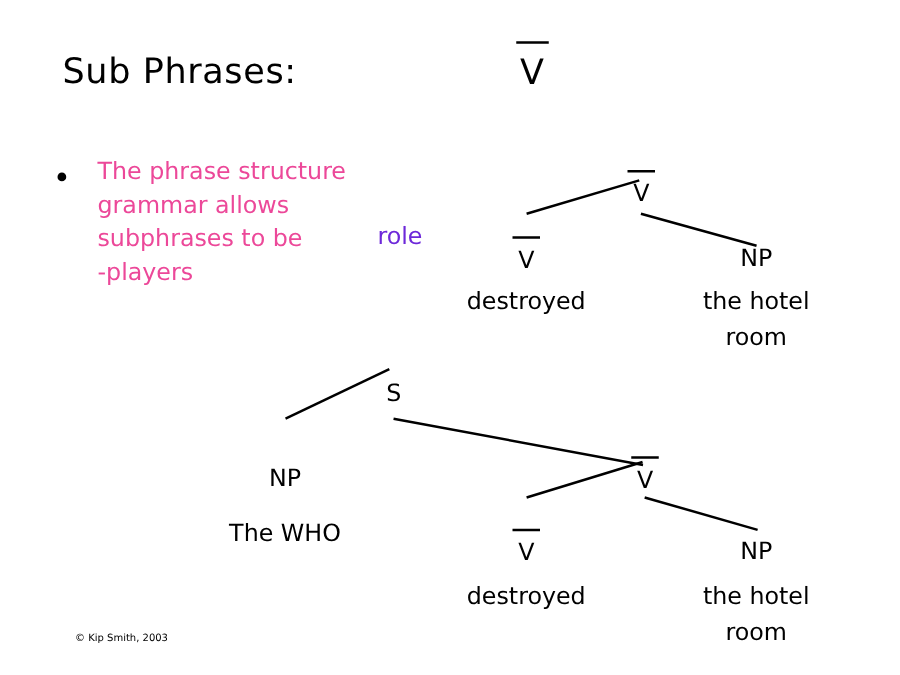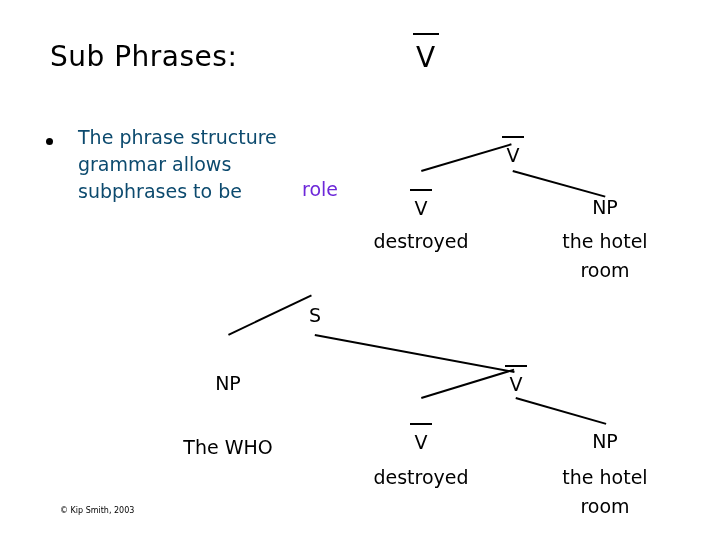--- a/index.html
+++ b/index.html
@@ -47,21 +47,21 @@
     height: 7px;
     background: #000;
     border-radius: 50%;
   }
   #bullet-text {
     left: 78px;
     top: 124px;
     width: 260px;
     font-size: 19px;
     line-height: 27px;
-    color: #0c4a6e;
+    color: #ec4899;
   }
   #role-word {
     left: 302px;
     top: 178px;
     font-size: 19px;
     color: #6d28d9;
   }
 
   
   .node {
@@ -112,20 +112,21 @@
 
   <div class="abs" id="title">Sub Phrases:</div>
 
   <div class="abs" id="title-vbar">
     <span class="overbar wide">V</span>
   </div>
 
   <div class="abs" id="bullet-dot"></div>
   <div class="abs" id="bullet-text">
     <span>The phrase structure grammar allows subphrases to be</span><br>
+    <span>-players</span>
   </div>
   <div class="abs" id="role-word">role</div>
 
   <div class="abs node" style="left:483px; top:143px; width:60px;">
     <span class="overbar">V</span>
   </div>
 
   <div class="branch" style="left:421px; top:170px; width:94px; transform: rotate(-16.5deg);"></div>
   <div class="branch" style="left:513px; top:170px; width:96px; transform: rotate(15.5deg);"></div>
 
@@ -142,21 +143,21 @@
   <div class="abs node" style="left:285px; top:304px; width:60px;">S</div>
 
   <div class="branch" style="left:228px; top:334px; width:92px; transform: rotate(-25.5deg);"></div>
   <div class="branch" style="left:315px; top:334px; width:203px; transform: rotate(10.5deg);"></div>
 
   <div class="abs node" style="left:198px; top:372px; width:60px;">NP</div>
   <div class="abs node" style="left:486px; top:372px; width:60px;">
     <span class="overbar">V</span>
   </div>
 
-  <div class="abs node" style="left:152px; top:436px; width:152px;">The WHO</div>
+  <div class="abs node" style="left:152px; top:416px; width:152px;">The WHO</div>
 
   <div class="branch" style="left:421px; top:397px; width:97px; transform: rotate(-17deg);"></div>
   <div class="branch" style="left:516px; top:397px; width:94px; transform: rotate(16deg);"></div>
 
   <div class="abs node" style="left:391px; top:430px; width:60px;">
     <span class="overbar">V</span>
   </div>
   <div class="abs node" style="left:575px; top:430px; width:60px;">NP</div>
 
   <div class="abs node" style="left:341px; top:466px; width:160px;">destroyed</div>

